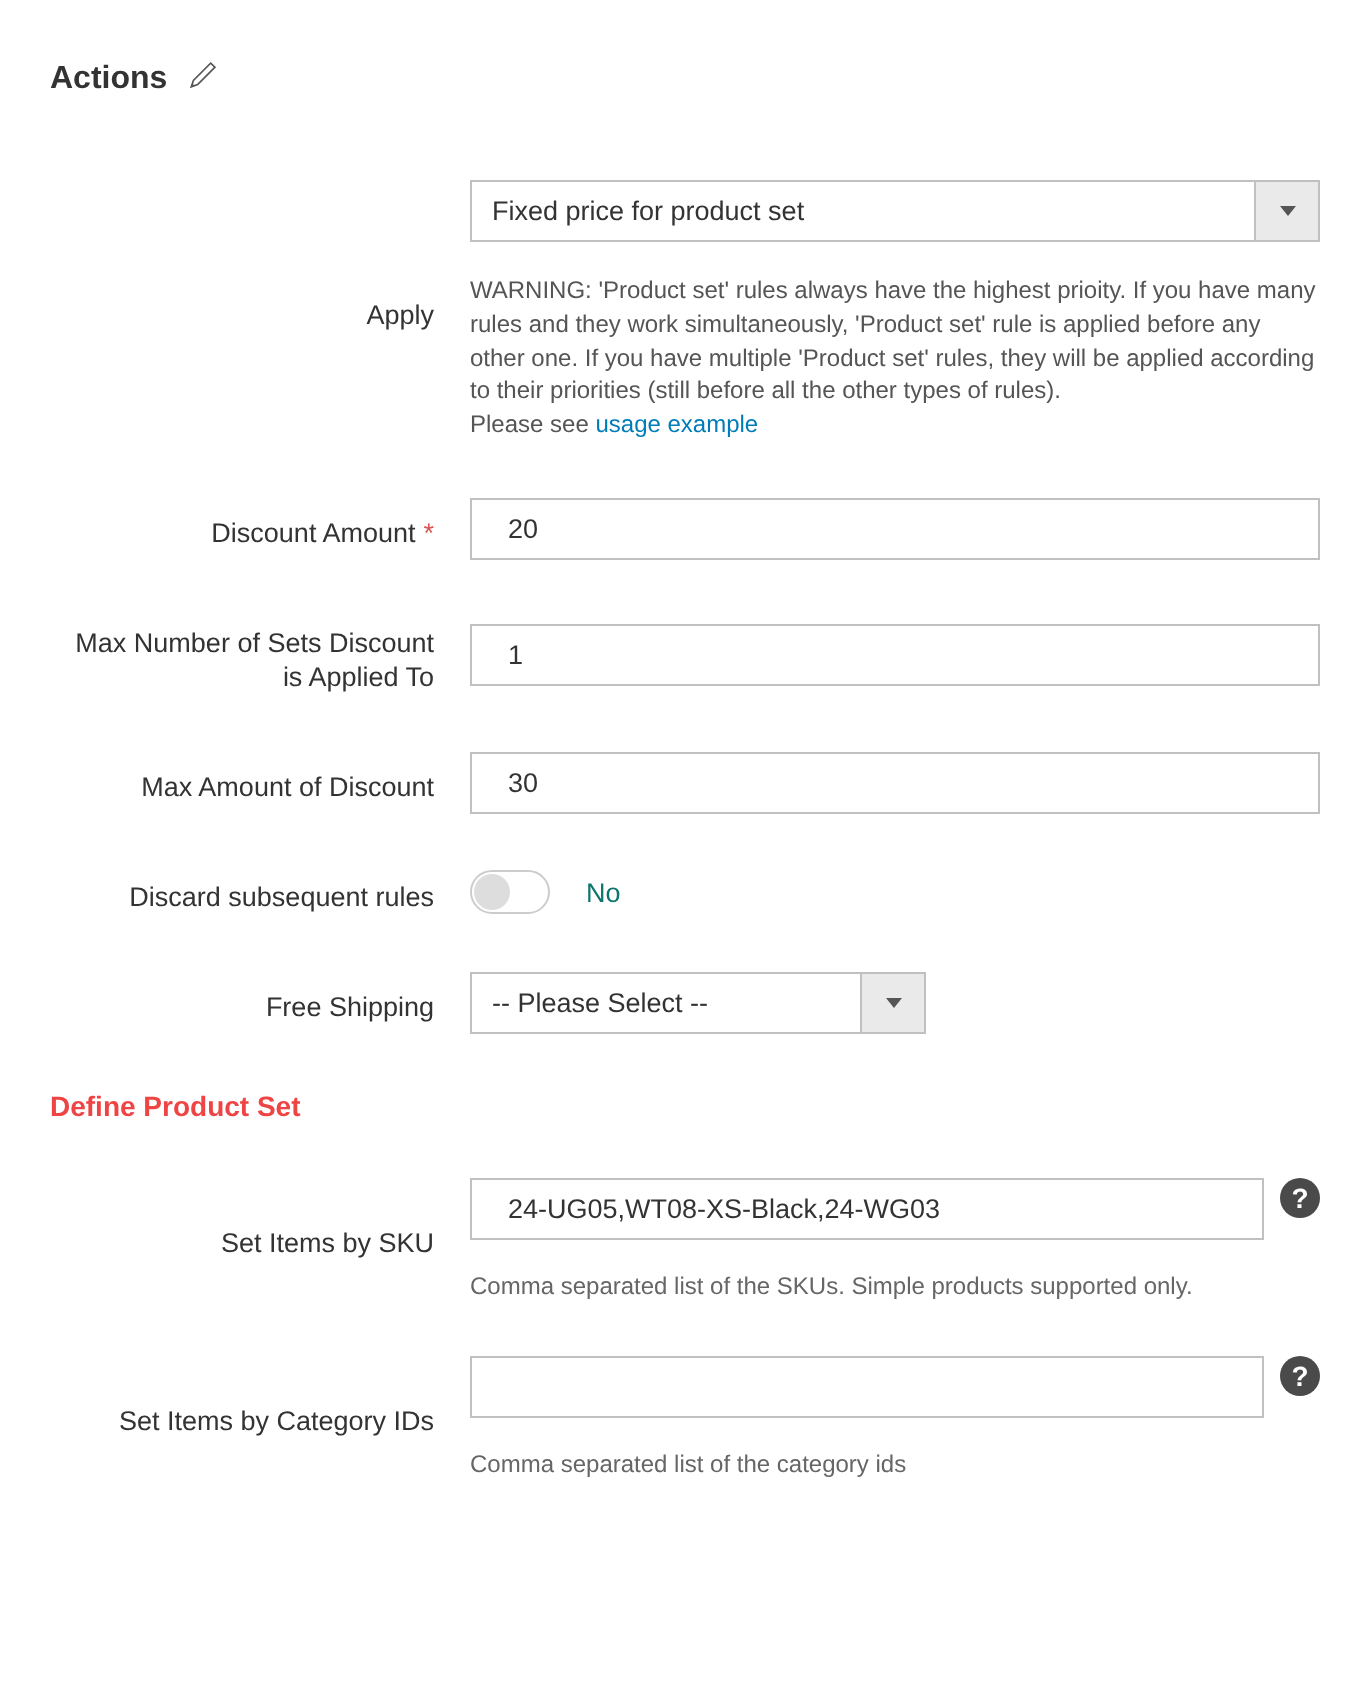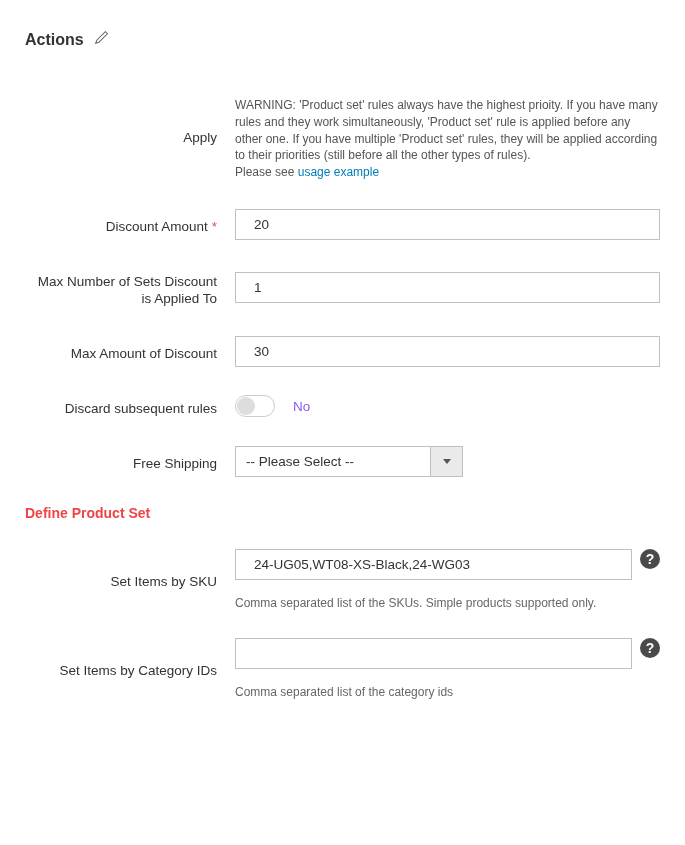--- a/index.html
+++ b/index.html
@@ -100,21 +100,21 @@
       left: 1px;
       top: 1px;
       width: 18px;
       height: 18px;
       border-radius: 50%;
       background: #ddd;
     }
     .toggle-label {
       margin-left: 10px;
       font-size: 13.5px;
-      color: #8b5cf6;
+      color: #0f766e;
     }
     .sub-heading {
       font-size: 14px;
       font-weight: bold;
       color: #ef4444;
       margin: 10px 0 28px 0;
     }
     .help-icon {
       width: 20px;
       height: 20px;
@@ -148,20 +148,24 @@
     <svg viewBox="0 0 16 16" fill="#555">
         <path d="M12.1 2.3l1.6 1.6-8.9 8.9-2.1.5.5-2.1 8.9-8.9zm0-1.3L2.5 10.6 1 15l4.4-1.5L15 3.9 12.1 1z"></path>
       </svg>
   </span>
 </div>
 
 <div class="form-row">
   <div class="label-col">Apply</div>
   <div class="field-col">
     <div class="field-stack">
+      <div class="select-wrapper apply-select">
+        <div class="select-display">Fixed price for product set</div>
+        <div class="select-btn"></div>
+      </div>
       <div class="warning-text">
         <span>WARNING: 'Product set' rules always have the highest prioity. If you have many rules and they work simultaneously, 'Product set' rule is applied before any other one. If you have multiple 'Product set' rules, they will be applied according to their priorities (still before all the other types of rules).</span><br>
         <span>Please see </span><a href="#">usage example</a>
       </div>
     </div>
   </div>
 </div>
 
 <div class="form-row">
   <div class="label-col">

